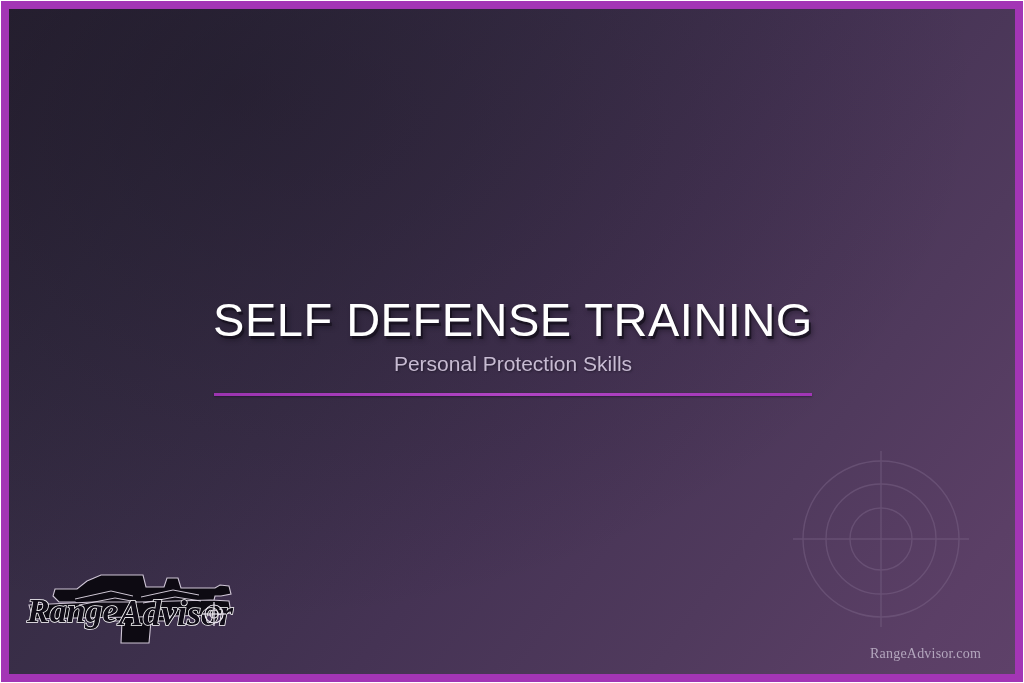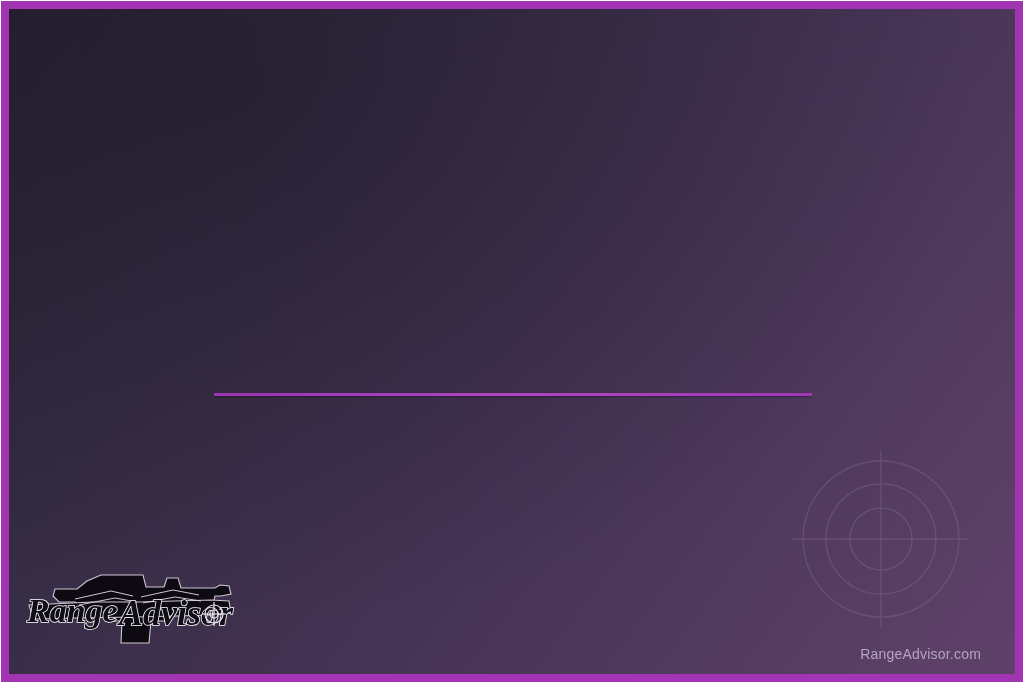--- a/index.html
+++ b/index.html
@@ -118,20 +118,21 @@
 
   
   .watermark {
     position: absolute;
     right: 34px;
     bottom: 12px;
     font-size: 14px;
     color: #b3a6bd;
     letter-spacing: 0.2px;
     white-space: nowrap;
+    font-family: Liberation Serif, serif;
   }
 
   
   .logo {
     position: absolute;
     left: 6px;
     bottom: 27px;
     width: 232px;
     height: 78px;
   }
@@ -151,21 +152,23 @@
           <circle cx="90" cy="90" r="78"></circle>
           <circle cx="90" cy="90" r="55"></circle>
           <circle cx="90" cy="90" r="31"></circle>
           <line x1="90" y1="2" x2="90" y2="178"></line>
           <line x1="2" y1="90" x2="178" y2="90"></line>
         </g>
       </svg>
     </div>
 
     <div class="content">
-
+      <div class="title">SELF DEFENSE TRAINING</div>
+
+      <div class="subtitle">Personal Protection Skills</div>
 
       <div class="divider"></div>
     </div>
 
     <div class="logo">
       <svg width="232" height="78" viewBox="0 0 232 78" aria-hidden="true">
         <defs>
           <clipPath id="logoclip">
             <rect x="0" y="0" width="232" height="78"></rect>
           </clipPath>

